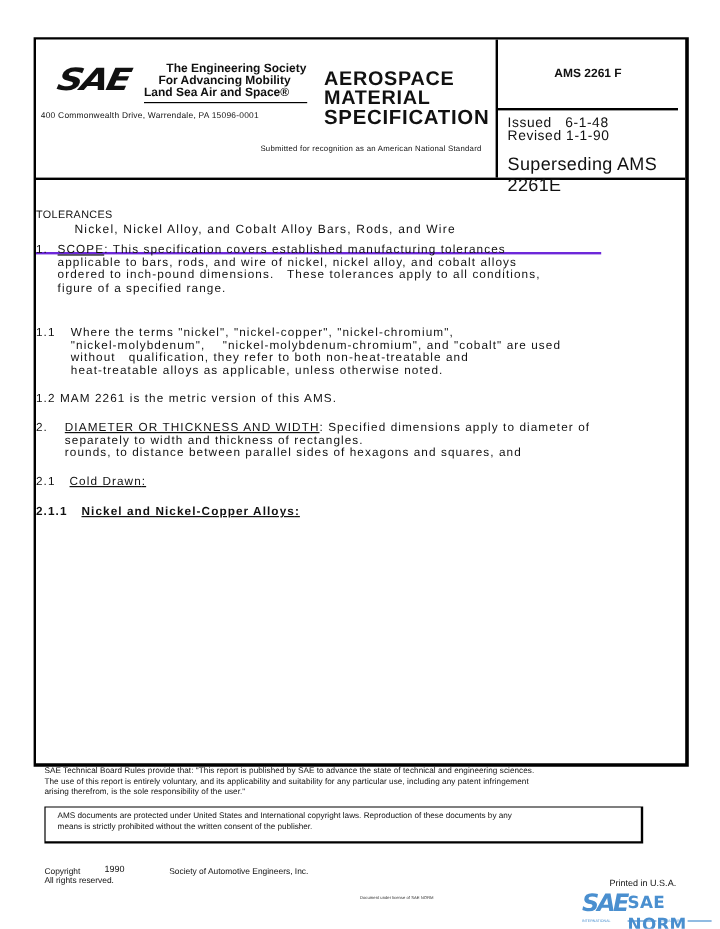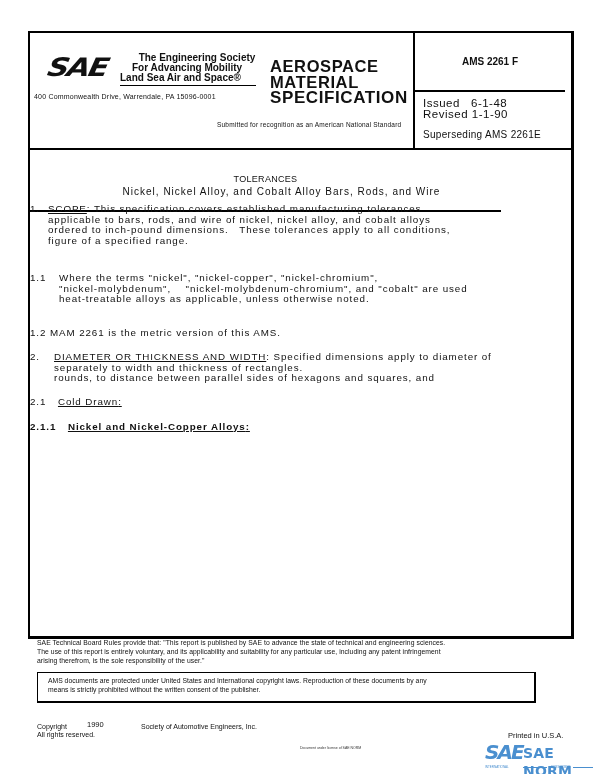--- a/index.html
+++ b/index.html
@@ -21,21 +21,21 @@
       position: absolute; left: 383px; top: 0; width: 158px; height: 115px;
       border-left: 2px solid #000;
     }
     .ams-box {
       position: absolute; left: 0; top: 0; width: 150px; height: 57px;
       border-bottom: 2px solid #000; display: flex; align-items: center; justify-content: center;
       font-size: 10px; font-weight: bold;
     }
     .issue-box { position: absolute; left: 8px; top: 65px; font-size: 11.5px; line-height: 11px; letter-spacing: 0.5px; }
     .issue-box .row { white-space: pre; }
-    .supersede { position: absolute; left: 8px; top: 96px; font-size: 10px; letter-spacing: 0.3px; }
+    .supersede { position: absolute; left: 8px; top: 96px; font-size: 15px; letter-spacing: 0.3px; }
 
     .logo {
       position: absolute; left: 18px; top: 19px; font-family: "DejaVu Sans", sans-serif;
       font-size: 30px; font-weight: bold; font-style: italic; letter-spacing: -2px;
       transform: skewX(-12deg) scaleY(0.85); line-height: 30px;
     }
     .society {
       position: absolute; left: 90px; top: 20px; font-size: 10px; font-weight: bold; line-height: 10px;
       text-align: left; padding-bottom: 2px; border-bottom: 1px solid #000; width: 136px;
     }
@@ -44,21 +44,21 @@
     .address { position: absolute; left: 4px; top: 60px; font-size: 7px; letter-spacing: 0.2px; white-space: nowrap; }
     .title-block {
       position: absolute; left: 240px; top: 25px; font-size: 16.5px; font-weight: bold; line-height: 16px;
       letter-spacing: 0.6px;
     }
     .title-block .l3 { font-size: 17px; }
     .submitted { position: absolute; left: 187px; top: 88px; font-size: 6.5px; white-space: nowrap; letter-spacing: 0.2px; }
 
     .subject {
       position: absolute; left: 0; top: 117px; width: 471px; height: 60px;
-      border-bottom: 2px solid #000000; text-align: center;
+      border-bottom: 2px solid #6d28d9; 
     }
     .subject .t1 { margin-top: 24px; font-size: 9px; letter-spacing: 0.3px; }
     .subject .t2 { font-size: 10px; letter-spacing: 1px; margin-top: 2px; padding-left: 32px; }
 
     .body-text { position: absolute; left: 30px; top: 204px; width: 500px; font-size: 9.8px; line-height: 10.7px; letter-spacing: 0.9px; }
     .para { position: absolute; white-space: nowrap; }
     .para .num { position: absolute; left: 0; top: 0; }
     .para .line { display: block; white-space: pre; }
     .u { text-decoration: underline; }
 
@@ -129,20 +129,21 @@
       <span class="line">ordered to inch-pound dimensions.   These tolerances apply to all conditions,</span>
       <span class="line">figure of a specified range.</span>
     </div>
   </div>
 
   <div class="para" style="left:0; top:69px;">
     <span class="num">1.1</span>
     <div style="position:absolute; left:29px; top:0;">
       <span class="line">Where the terms "nickel", "nickel-copper", "nickel-chromium",</span>
       <span class="line">"nickel-molybdenum",    "nickel-molybdenum-chromium", and "cobalt" are used</span>
+      <span class="line">without   qualification, they refer to both non-heat-treatable and</span>
       <span class="line">heat-treatable alloys as applicable, unless otherwise noted.</span>
     </div>
   </div>
 
   <div class="para" style="left:0; top:124px;">
     <span>1.2</span>
     <span>MAM 2261 is the metric version of this AMS.</span>
   </div>
 
   <div class="para" style="left:0; top:148px;">

